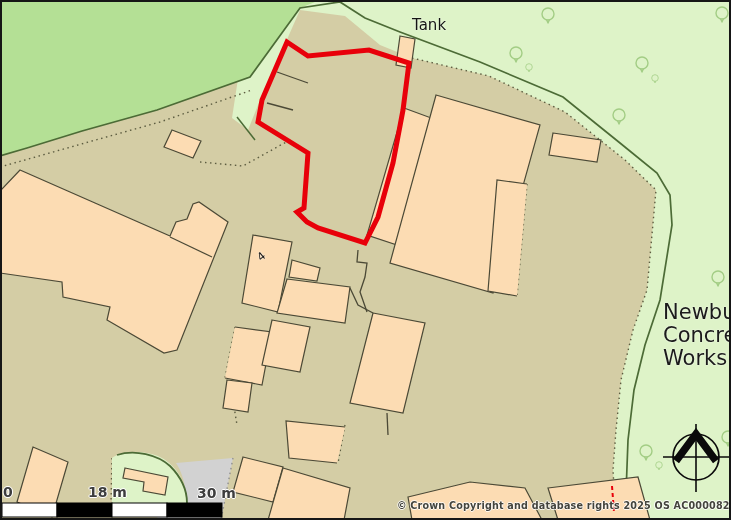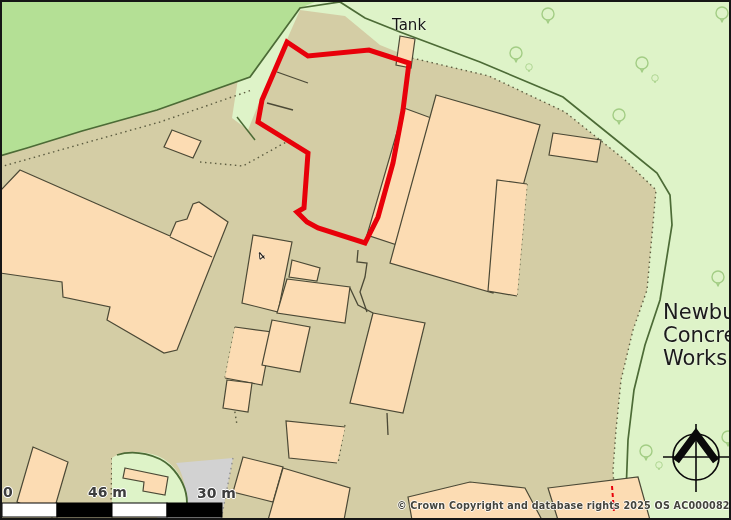--- a/index.html
+++ b/index.html
@@ -4,21 +4,21 @@
 <style>
   html,body{margin:0;padding:0;background:#777;}
   .map-frame{
     position:relative;width:731px;height:520px;overflow:hidden;
     font-family:"DejaVu Sans","Liberation Sans",sans-serif;background:#d4cda5;
   }
   .map-frame svg{position:absolute;left:0;top:0;}
   .edge-border{position:absolute;inset:0;border:2px solid #161616;pointer-events:none;z-index:30;}
   .lbl{position:absolute;color:#141414;white-space:nowrap;z-index:20;
        text-shadow:0 0 2px rgba(255,255,255,.85);}
-  .lbl-tank{left:392px;top:16px;font-size:15px;}
+  .lbl-tank{left:412px;top:16px;font-size:15px;}
   .lbl-plot{left:258px;top:250px;font-size:11px;transform:rotate(-40deg);}
   .lbl-area{left:663px;top:301px;font-size:21px;line-height:23px;color:#1b1b1b;}
   .lbl-scale{font-size:14px;font-weight:bold;color:#3d3d3d;
        text-shadow:-1px 0 0 #fff,1px 0 0 #fff,0 -1px 0 #fff,0 1px 0 #fff;}
   .lbl-zero{left:3px;top:484px;}
   .lbl-25{left:88px;top:484px;}
   .lbl-50{left:197px;top:485px;}
   .lbl-attr{left:397px;top:500px;font-size:9.6px;font-weight:bold;color:#44443c;
        letter-spacing:.2px;
        text-shadow:-1px 0 0 rgba(255,255,255,.8),1px 0 0 rgba(255,255,255,.8),0 -1px 0 rgba(255,255,255,.8),0 1px 0 rgba(255,255,255,.8);}
@@ -157,18 +157,18 @@
   </svg>
 
   <div class="lbl lbl-tank">Tank</div>
   <div class="lbl lbl-plot">4</div>
   <div class="lbl lbl-area">
     <div>Newbury</div>
     <div>Concrete</div>
     <div>Works</div>
   </div>
   <div class="lbl lbl-scale lbl-zero">0</div>
-  <div class="lbl lbl-scale lbl-25">46 m</div>
+  <div class="lbl lbl-scale lbl-25">18 m</div>
   <div class="lbl lbl-scale lbl-50">30 m</div>
   <div class="lbl lbl-attr">© Crown Copyright and database rights 2025 OS AC0000829429</div>
 
   <div class="edge-border"></div>
 </div>
 
 </body></html>

